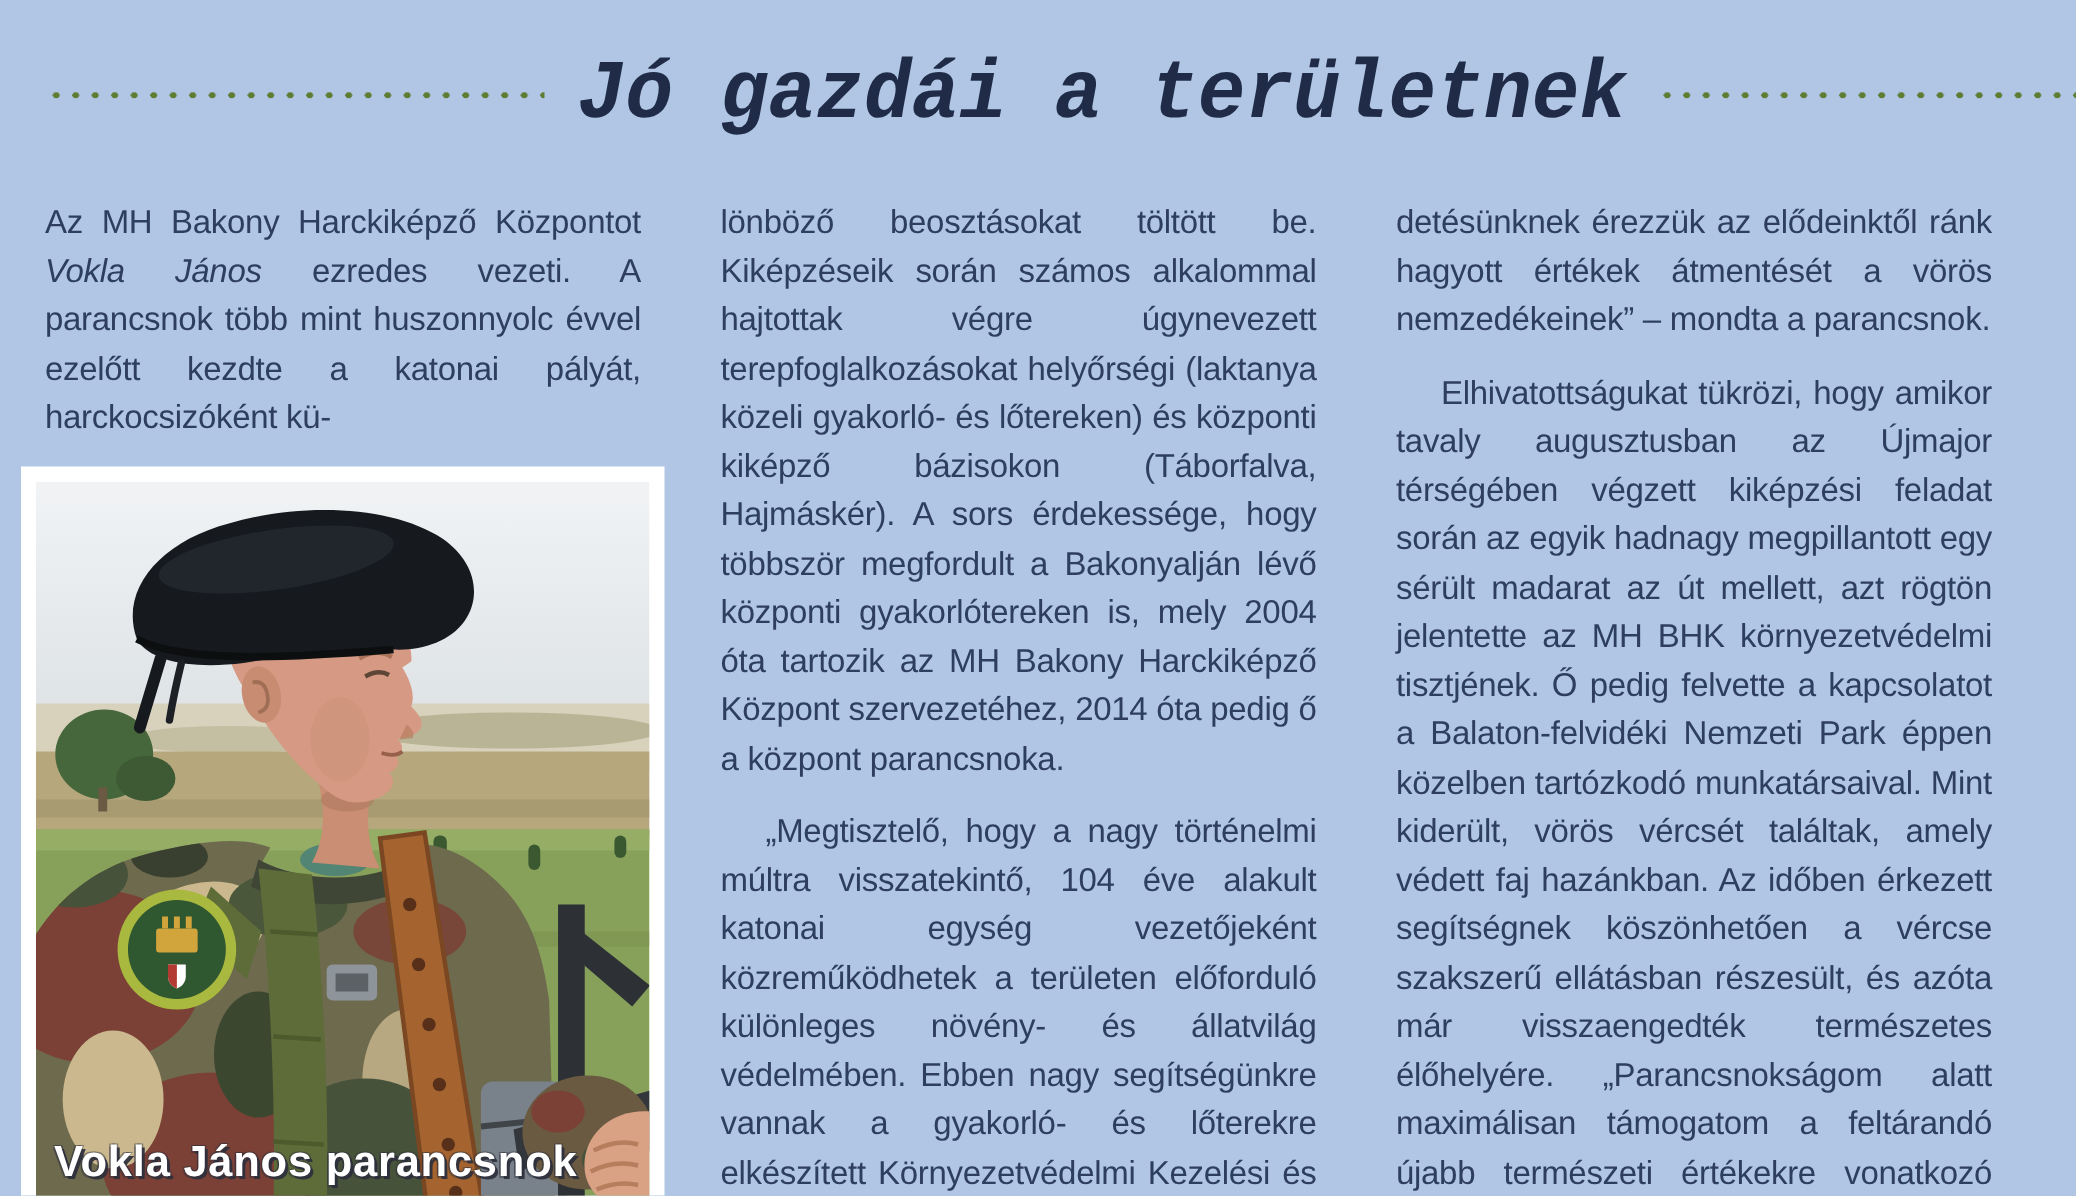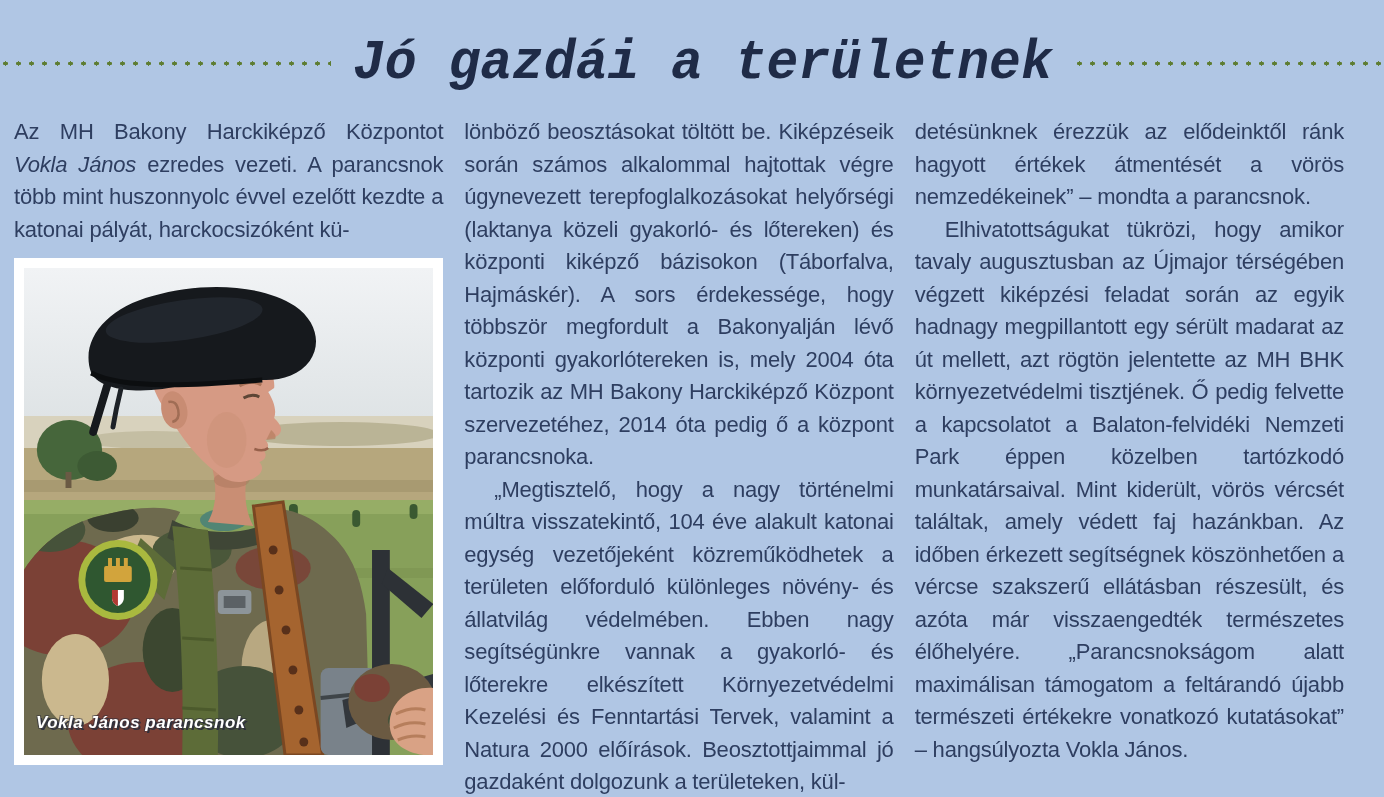--- a/index.html
+++ b/index.html
@@ -5,21 +5,21 @@
   html,body{margin:0;padding:0}
   body{
     width:1384px;height:797px;overflow:hidden;
     background:#b0c6e4;
     font-family:"Liberation Sans","DejaVu Sans",sans-serif;
     -webkit-font-smoothing:antialiased;
   }
   .page{position:relative;width:1384px;height:797px}
 
   
-  .header{display:flex;align-items:center;padding:26px 0 0 1px;height:74px}
+  .header{display:flex;align-items:center;padding:26px 0 0 33px;height:74px}
   .dots{
     height:9px;
     background-image:radial-gradient(ellipse 3.6px 3.2px at 4.5px 4.5px,#5e7d33 62%,rgba(0,0,0,0) 68%);
     background-size:13px 9px;background-repeat:repeat-x;
   }
   .dots-left{flex:0 0 330px}
   .dots-right{flex:1 1 auto}
   .title{
     font-family:"Liberation Mono","DejaVu Sans Mono",monospace;
     font-style:italic;font-weight:bold;
@@ -30,37 +30,37 @@
 
   
   .content{
     display:flex;gap:21px;
     padding:16px 40px 0 14px;
     color:#2e3e60;
     font-size:22px;line-height:32.5px;
     text-align:justify;letter-spacing:-0.2px;
   }
   .col{flex:1 1 0;min-width:0}
-  .para{margin:0}
+  .para{margin:16px}
   .para + .para{text-indent:30px}
   .para em{font-style:italic}
 
   
   .photo-frame{
     margin:12px 0 0 0;
     background:#ffffff;
     padding:10px;
     box-sizing:border-box;
     width:100%;
   }
   .photo-canvas{position:relative;width:100%;height:487px;overflow:hidden}
   .photo-canvas svg{display:block;width:100%;height:100%}
   .photo-caption{
     position:absolute;left:12px;bottom:16px;
-    font-size:17px;font-weight:bold;font-style:italic;
+    font-size:29px;font-weight:bold;
     color:#ffffff;letter-spacing:0.5px;white-space:nowrap;
     text-shadow:2px 2px 0 rgba(45,47,60,.92),
                 -1px -1px 0 rgba(45,47,60,.45),
                  1px -1px 0 rgba(45,47,60,.45),
                 -1px  1px 0 rgba(45,47,60,.45);
   }
 </style>
 </head>
 <body>
 

